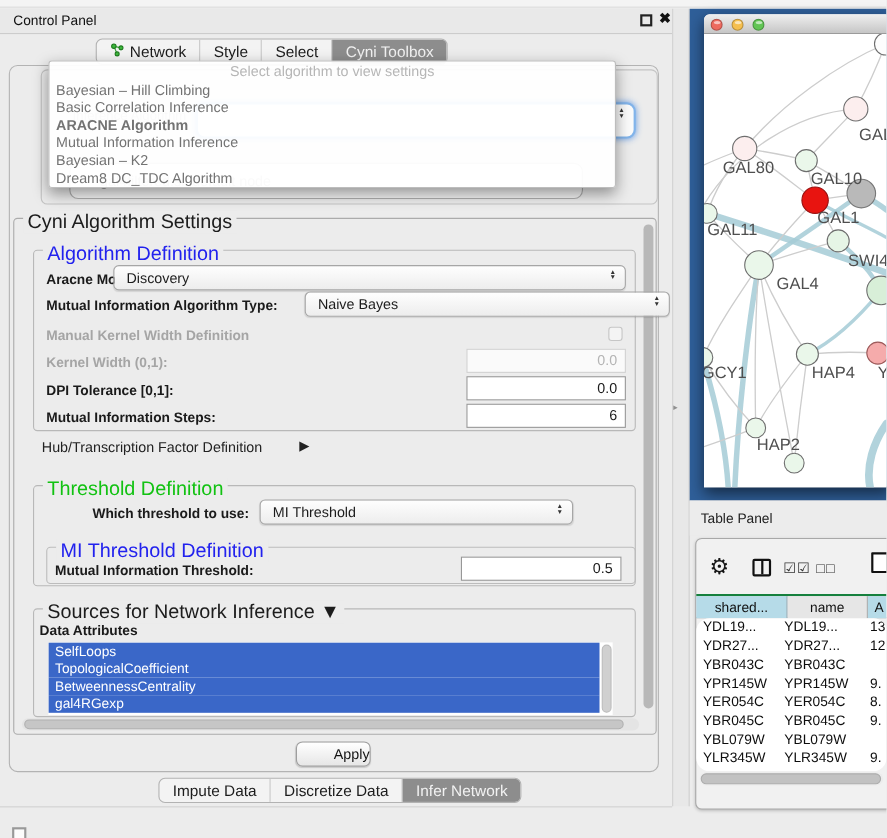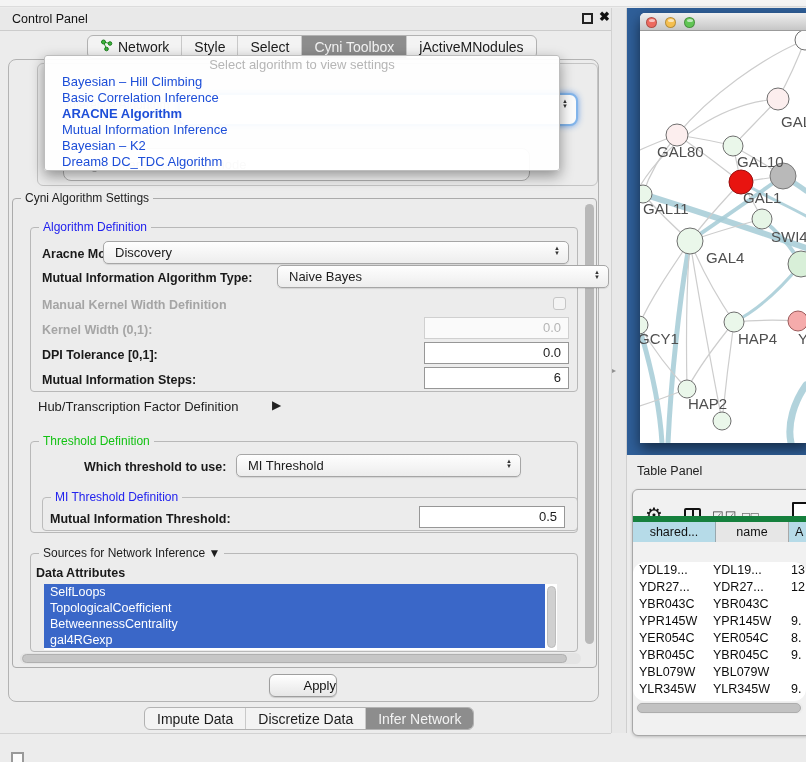--- a/index.html
+++ b/index.html
@@ -24,26 +24,26 @@
   
   .outer-panel { left:8px; top:59px; width:591px; height:643px; border:1px solid #b3b3b3; border-radius:8px; background:#ececec; }
   .inner-top-panel { left:37px; top:63px; width:561px; height:123px; border:1px solid #c4c4c4; border-radius:6px; background:#ececec; z-index:1; }
   .ghost-label { left:66px; top:98px; font-size:12px; color:#9f9f9f; z-index:2; }
   .focus-combo { left:178px; top:93px; width:400px; height:33px; border:2px solid #82b4ea; border-radius:8px; background:#fbfbfb; box-shadow:0 0 6px rgba(90,150,230,0.9); z-index:2; }
   .ghost-combo { left:63px; top:148px; width:467px; height:33px; border:1px solid #b0b0b0; border-radius:8px; background:#f7f7f7; z-index:2; font-size:13px; line-height:31px; padding-left:27px; color:#a2a2a2; white-space:nowrap; overflow:hidden; }
 
   
   .popup { left:44px; top:55px; width:516px; height:116px; background:rgba(255,255,255,0.94); border:1px solid #bdbdbd; border-radius:3px; box-shadow:0 5px 14px rgba(0,0,0,0.4); z-index:50; }
   .popup-prompt { height:18px; line-height:18px; text-align:center; color:#b6b6b6; font-size:13px; }
-  .popup-item { height:16px; line-height:16px; font-size:13px; padding-left:17px; color:#1d4ed8; white-space:nowrap; }
+  .popup-item { height:16px; line-height:16px; font-size:13px; padding-left:6px; color:#737373; white-space:nowrap; }
   .popup-item.bold { font-weight:bold; }
 
   
   .group { position:absolute; border:1px solid #ababab; border-radius:4px; background:transparent; }
-  .legend { position:absolute; top:-8px; left:8px; background:#ececec; padding:0 4px; font-size:12px; white-space:nowrap; }
+  .legend { position:absolute; top:-8px; left:8px; background:#ececec; padding:0 4px; font-size:18px; white-space:nowrap; }
   .legend.blue { color:#2222ee; }
   .legend.green { color:#12c212; }
   .blabel { position:absolute; font-size:12.5px; font-weight:bold; color:#1a1a1a; white-space:nowrap; }
   .blabel.dis { color:#a5a5a5; }
   .plain-label { position:absolute; font-size:13px; color:#222; white-space:nowrap; }
 
   .combo { position:absolute; height:23px; border:1px solid #a6a6a6; border-radius:5px; background:linear-gradient(#fefefe,#ededed); font-size:13px; line-height:21px; padding-left:11px; box-shadow:0 1px 1px rgba(0,0,0,0.1); white-space:nowrap; }
   .spinner { position:absolute; right:6px; top:4px; width:10px; text-align:center; font-size:6px; line-height:5px; color:#333; }
   .field { position:absolute; height:22px; border:1px solid #979797; background:#ffffff; font-size:13px; line-height:20px; text-align:right; padding-right:7px; }
   .field.dis { background:#fafafa; border-color:#d0d0d0; color:#b5b5b5; }
@@ -74,21 +74,21 @@
   
   .tp-strip { left:627px; top:455px; width:179px; height:32px; background:#ececec; }
   .tp-title { left:637px; top:464px; font-size:12.5px; color:#222; }
   .table-window { left:632px; top:489px; width:180px; height:247px; border:1px solid #a8a8a8; border-radius:6px; background:#f1f1f1; box-shadow:0 1px 3px rgba(0,0,0,0.2); }
   .gear-icon { left:645px; top:503px; font-size:20px; color:#151515; }
   .cols-icon { left:684px; top:508px; width:17px; height:16px; border:2px solid #111; border-radius:2px; }
   .cols-icon i { position:absolute; left:6px; top:0; width:2px; height:12px; background:#111; }
   .checks-icon { left:712px; top:509px; font-size:13px; color:#333; letter-spacing:1px; }
   .unchecks-icon { left:742px; top:509px; font-size:13px; color:#333; letter-spacing:1px; }
   .doc-icon { left:792px; top:502px; width:16px; height:19px; border:2px solid #111; border-radius:1px; background:#fff; }
-  .th-row { left:633px; top:516px; width:173px; height:22px; border-top:6px solid #15803d; border-bottom:1px solid #9f9f9f; }
+  .th-row { left:633px; top:540px; width:173px; height:22px; border-top:2px solid #15803d; border-bottom:1px solid #9f9f9f; }
   .th-cell { position:absolute; top:0; height:20px; font-size:12.5px; line-height:20px; text-align:center; color:#111; }
   .th-c1 { left:0; width:83px; background:#b6dbe8; border-right:1px solid #98a8ae; }
   .th-c2 { left:83px; width:73px; background:#e6e6e6; border-right:1px solid #a8a8a8; }
   .th-c3 { left:156px; width:17px; background:#b6dbe8; text-align:left; padding-left:6px; }
   .tbody { left:633px; top:562px; width:173px; height:139px; background:#ffffff; overflow:hidden;border-radius:12px; }
   .trow { position:relative; height:17px; font-size:12.5px; line-height:17px; color:#0d0d0d; white-space:nowrap; }
   .tc { position:absolute; top:0; }
   .tc1 { left:6px; } .tc2 { left:80px; } .tc3 { left:158px; }
   .tp-hscroll-track { left:636px; top:702px; width:167px; height:12px; background:#ececec; border-radius:6px; }
   .tp-hscroll-thumb { left:637px; top:703px; width:164px; height:10px; background:#c2c2c2; border:1px solid #adadad; border-radius:5px; }
@@ -120,23 +120,20 @@
         <span>Network</span>
       </div>
       <div class="tab">
         <span>Style</span>
       </div>
       <div class="tab">
         <span>Select</span>
       </div>
       <div class="tab sel">
         <span>Cyni Toolbox</span>
-      </div>
-      <div class="tab">
-        <span>jActiveMNodules</span>
       </div>
     </div>
 
   <div class="abs outer-panel"></div>
   <div class="abs inner-top-panel"></div>
   <div class="abs ghost-label">Inference Algorithm</div>
   <div class="abs focus-combo">
     <span class="spinner">▲<br>▼</span>
   </div>
   <div class="abs ghost-combo">

